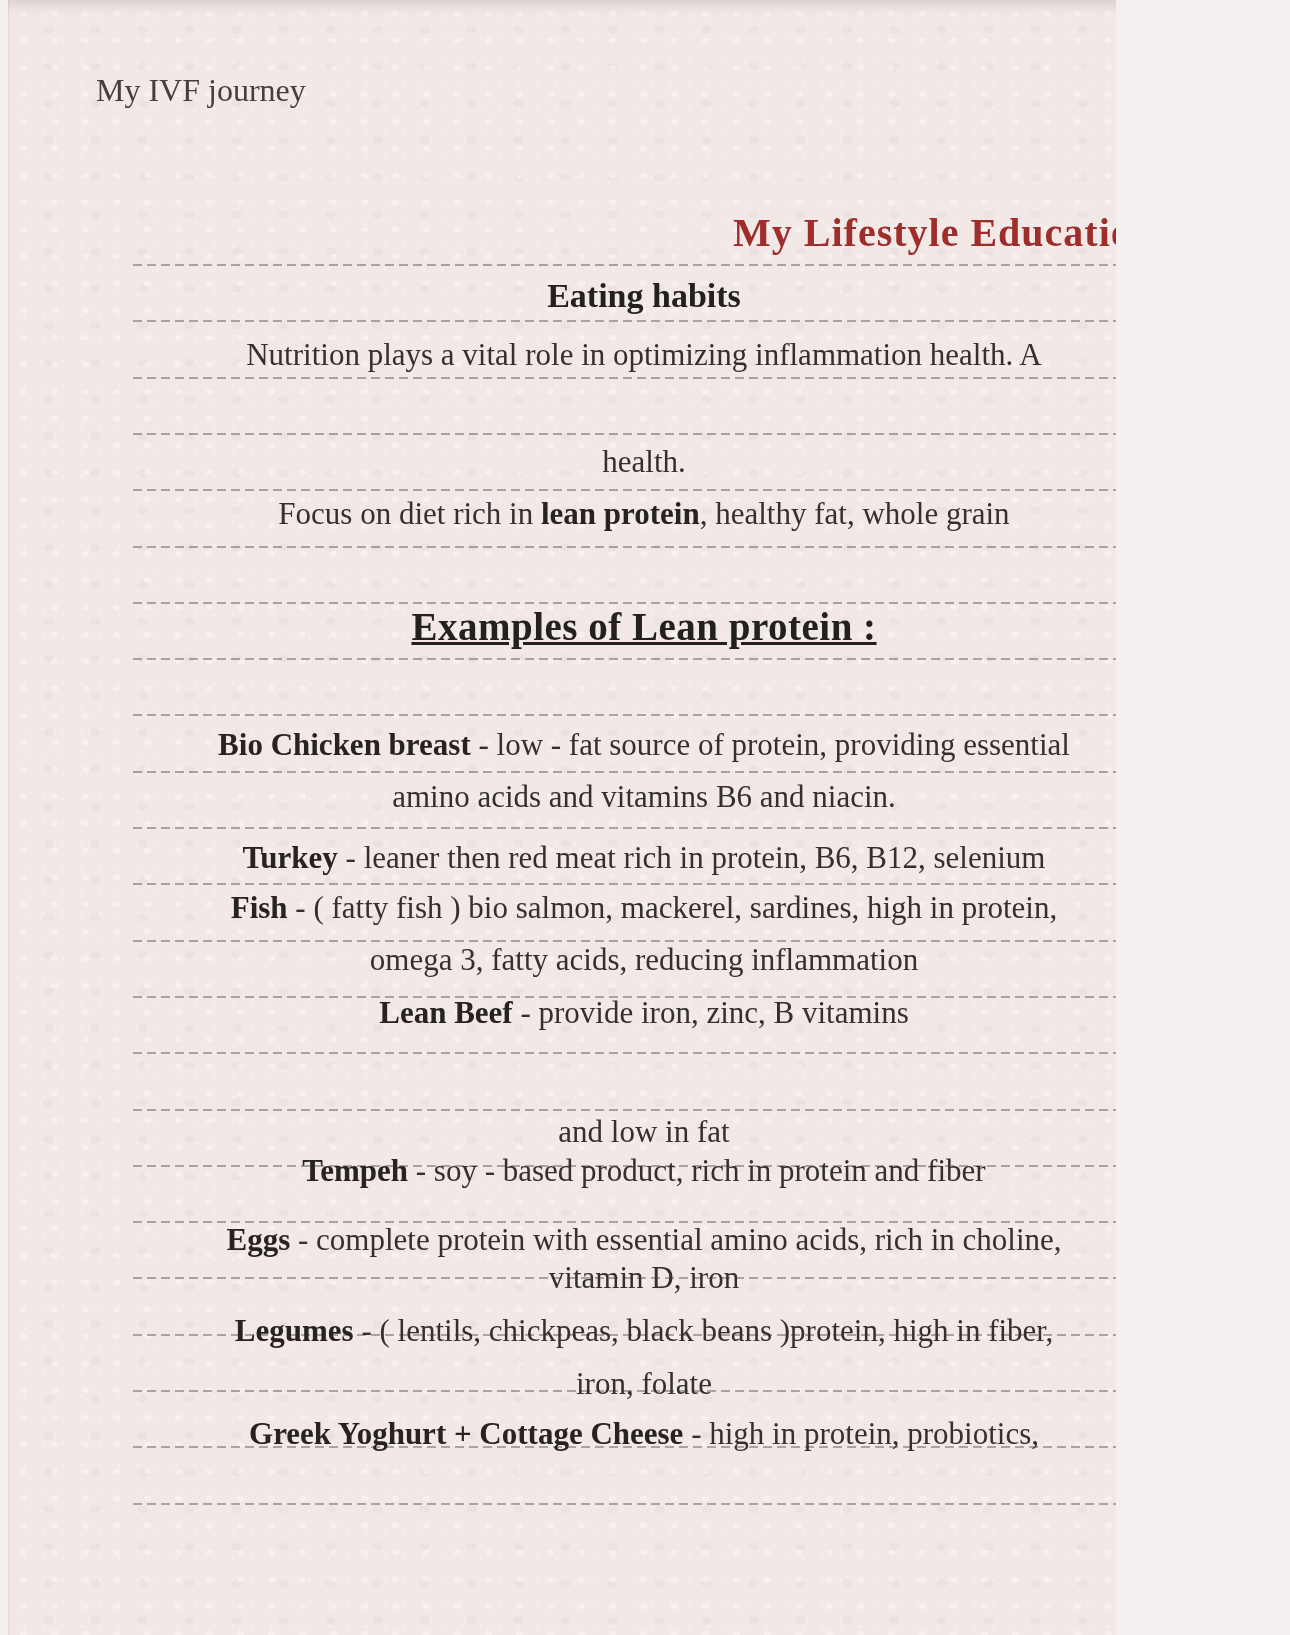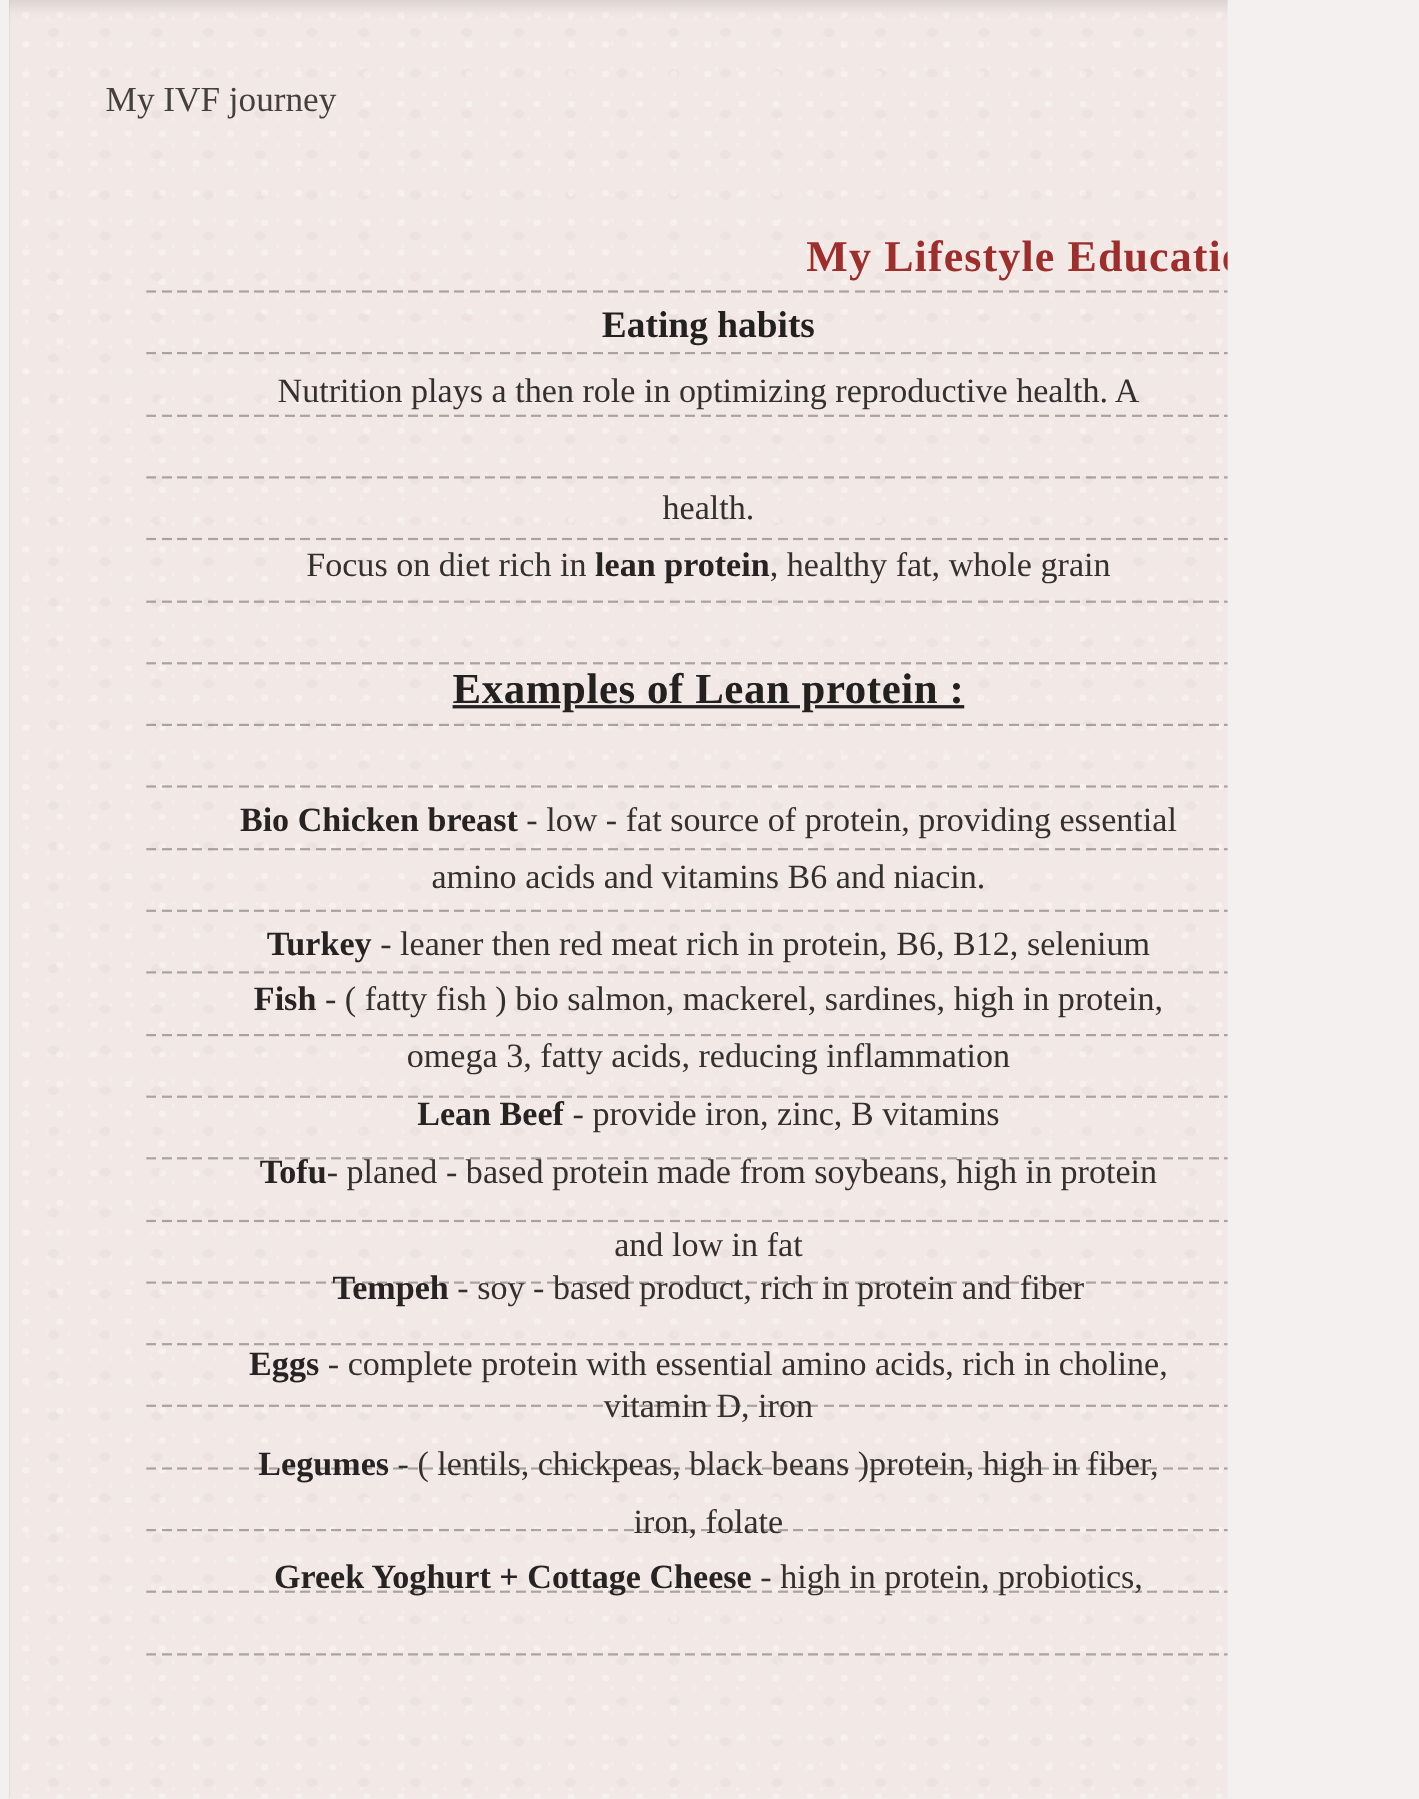--- a/index.html
+++ b/index.html
@@ -120,42 +120,41 @@
       <div class="rule" style="top: 1446.3px;"></div>
       <div class="rule" style="top: 1502.6px;"></div>
     </div>
 
   <div class="note-header">My IVF journey</div>
 
   <div class="page-title">My Lifestyle Education</div>
 
   <div class="row subtitle" style="top:268px"><span></span><b>Eating habits</b><span></span></div>
 
-  <div class="row" style="top:327px"><span>Nutrition plays a then role in optimizing reproductive health. A</span><b></b><span></span></div>
+  <div class="row" style="top:327px"><span>Nutrition plays a vital role in optimizing inflammation health. A</span><b></b><span></span></div>
 
 
   <div class="row" style="top:434px"><span>health.</span><b></b><span></span></div>
 
   <div class="row" style="top:486px"><span>Focus on diet rich in </span><b>lean protein</b><span>, healthy fat, whole grain</span></div>
 
   <div class="row heading2" style="top:597px"><span></span><b>Examples of Lean protein :</b><span></span></div>
 
   <div class="row" style="top:717px"><span></span><b>Bio Chicken breast</b><span> - low - fat source of protein, providing essential</span></div>
 
   <div class="row" style="top:769px"><span>amino acids and vitamins B6 and niacin.</span><b></b><span></span></div>
 
   <div class="row" style="top:830px"><span></span><b>Turkey</b><span> - leaner then red meat rich in protein, B6, B12, selenium</span></div>
 
   <div class="row" style="top:880px"><span></span><b>Fish</b><span> - ( fatty fish ) bio salmon, mackerel, sardines, high in protein,</span></div>
 
   <div class="row" style="top:932px"><span>omega 3, fatty acids, reducing inflammation</span><b></b><span></span></div>
 
   <div class="row" style="top:985px"><span></span><b>Lean Beef</b><span> - provide iron, zinc, B vitamins</span></div>
 
-  <div class="row" style="top:1037px"><span></span><b>Tofu</b><span>- planed - based protein made from soybeans, high in protein</span></div>
 
   <div class="row" style="top:1104px"><span>and low in fat</span><b></b><span></span></div>
 
   <div class="row" style="top:1143px"><span></span><b>Tempeh</b><span> - soy - based product, rich in protein and fiber</span></div>
 
   <div class="row" style="top:1212px"><span></span><b>Eggs</b><span> - complete protein with essential amino acids, rich in choline,</span></div>
 
   <div class="row" style="top:1250px"><span>vitamin D, iron</span><b></b><span></span></div>
 
   <div class="row" style="top:1303px"><span></span><b>Legumes</b><span> - ( lentils, chickpeas, black beans )protein, high in fiber,</span></div>

